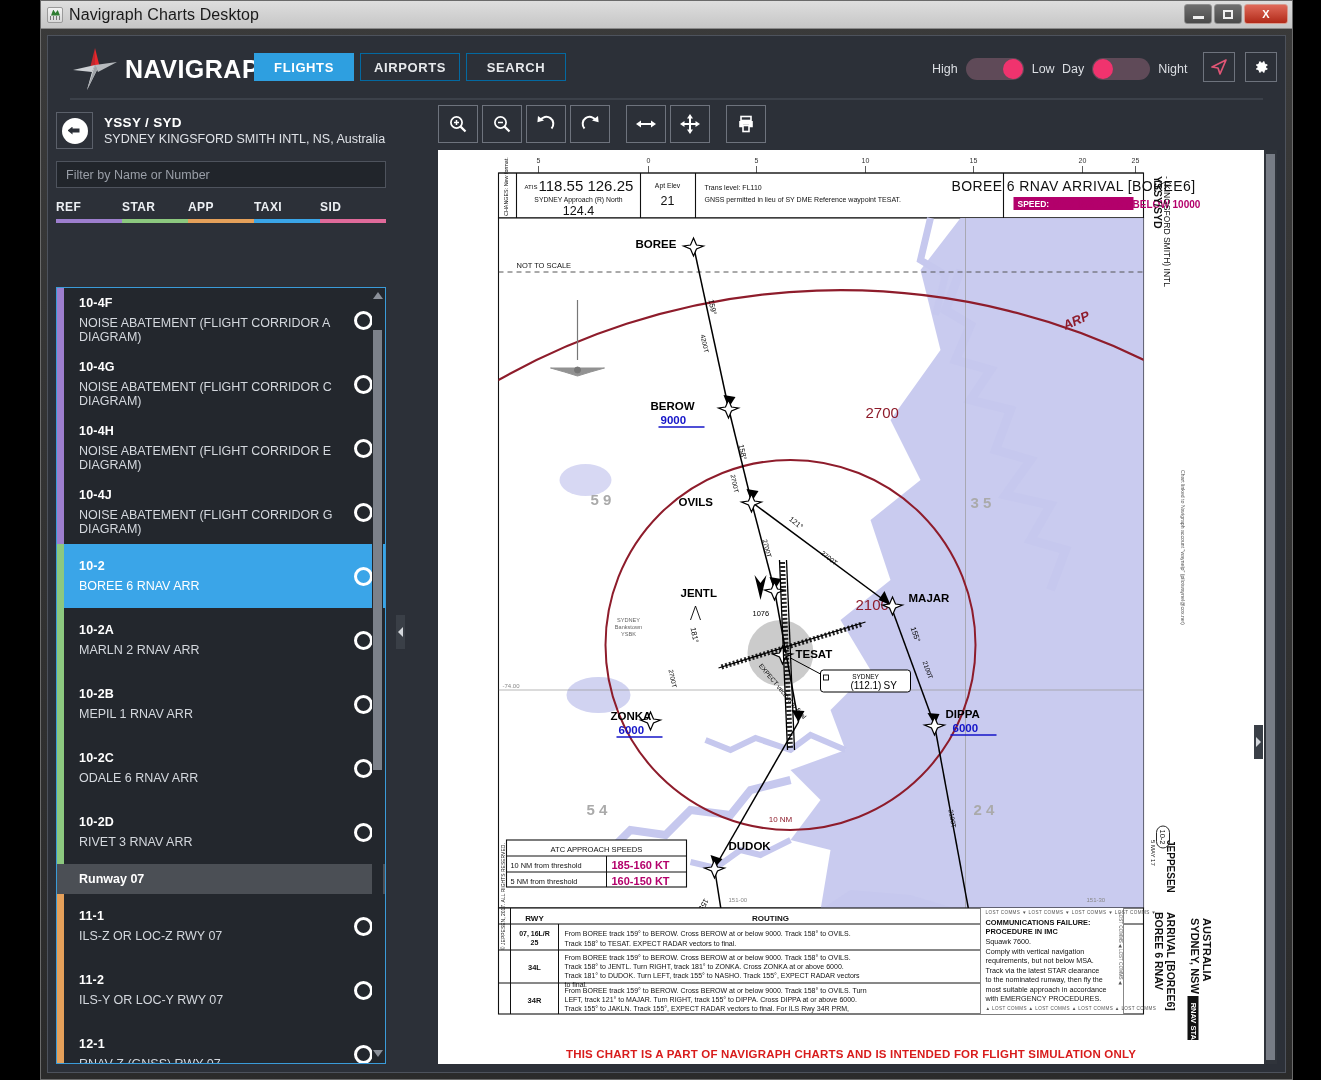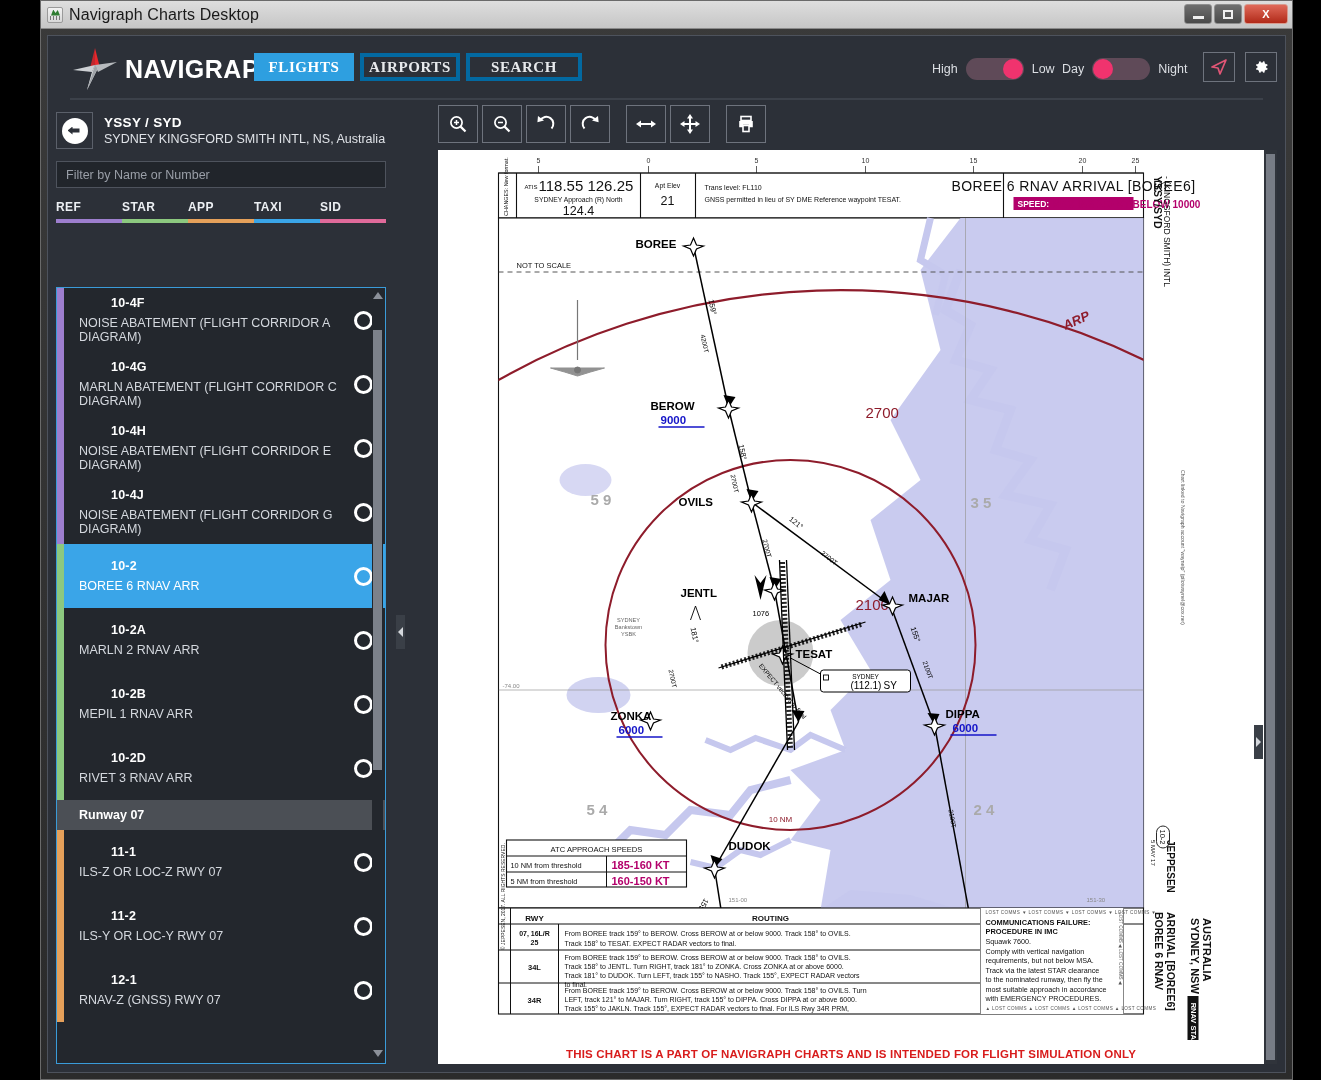--- a/index.html
+++ b/index.html
@@ -56,27 +56,27 @@
   }
 
   
   #apphead { height: 64px; position: relative; background: #2c3038; }
   #logo-wrap { position: absolute; left: 25px; top: 12px; display: flex; align-items: center; gap: 8px; }
   #logo-star { width: 44px; height: 42px; position: relative; }
   #logo-text { color: #fff; font-size: 25px; font-weight: bold; letter-spacing: .5px; }
   .navtab {
     position: absolute; top: 17px; height: 28px;
     display: flex; align-items: center; justify-content: center;
-    font-size: 15px; font-weight: bold; letter-spacing: .6px;
-    color: #e7e9ec; border: 4px solid #0369a1; background: transparent; font-family: Liberation Serif, serif;
+    font-size: 13px; font-weight: bold; letter-spacing: .6px;
+    color: #e7e9ec; border: 1px solid #0369a1; background: transparent;
   }
   .navtab.active { background: #2e9fe0; border-color: #2e9fe0; color: #fff; }
   #tab-flights { left: 206px; width: 100px; }
   #tab-airports { left: 312px; width: 100px; }
-  #tab-search { left: 418px; width: 116px; text-align: center; }
+  #tab-search { left: 418px; width: 100px; text-align: center; }
 
   .toggle-group { position: absolute; top: 22px; display: flex; align-items: center; gap: 8px; }
   .toggle-group .lbl { color: #dcdfe4; font-size: 12.5px; }
   .switch { width: 58px; height: 22px; border-radius: 11px; background: #5f4a58; position: relative; }
   .switch .knob { position: absolute; top: 1px; width: 20px; height: 20px; border-radius: 50%; background: #f0336e; }
   .switch.on .knob { right: 1px; }
   .switch.off .knob { left: 1px; }
   #tg-alt { left: 884px; }
   #tg-day { left: 1014px; }
 
@@ -120,21 +120,21 @@
 
   #list-frame {
     position: absolute; left: 8px; top: 187px; width: 330px; bottom: 8px;
     border: 1px solid #3a9bd9; background: #23272d; overflow: hidden;
   }
   #list-scroll { position: absolute; inset: 0; overflow: hidden; }
   .chart-row { position: relative; display: flex; align-items: center;
                min-height: 64px; padding: 6px 12px 6px 22px; background: #23272d; }
   .chart-row .stripe { position: absolute; left: 0; top: 0; bottom: 0; width: 7px; }
   .chart-row .txt { flex: 1; }
-  .chart-row .cnum { color: #fff; font-size: 12.5px; font-weight: bold; letter-spacing: .2px; margin-left: 32px; }
+  .chart-row .cnum { color: #fff; font-size: 12.5px; font-weight: bold; letter-spacing: .2px; }
   .chart-row .cname { color: #d4d8de; font-size: 12.5px; margin-top: 6px; line-height: 14px; }
   .chart-row.sel { background: #3aa5e8; }
   .chart-row.sel .cname { color: #fff; }
   .chart-row .ring { width: 19px; height: 19px; border-radius: 50%;
                      border: 3px solid #fff; margin-left: 10px; flex: none; }
   .group-row { background: #4b4f55; padding: 8px 4px 8px 22px; position: relative; min-height: 30px;
                display: flex; align-items: center; }
   .group-row .gname { color: #fff; font-size: 12.5px; font-weight: bold; }
 
   #list-sb { position: absolute; right: 2px; top: 2px; bottom: 2px; width: 11px; background: #23272d; }
@@ -290,21 +290,21 @@
                 <div class="txt">
                   <div class="cnum">10-4F</div>
                   <div class="cname">NOISE ABATEMENT (FLIGHT CORRIDOR A DIAGRAM)</div>
                 </div>
                 <span class="ring"></span>
               </div>
               <div class="chart-row">
                 <span class="stripe" style="background: rgb(157, 126, 206);"></span>
                 <div class="txt">
                   <div class="cnum">10-4G</div>
-                  <div class="cname">MARLN ABATEMENT (FLIGHT CORRIDOR C DIAGRAM)</div>
+                  <div class="cname">NOISE ABATEMENT (FLIGHT CORRIDOR C DIAGRAM)</div>
                 </div>
                 <span class="ring"></span>
               </div>
               <div class="chart-row">
                 <span class="stripe" style="background: rgb(157, 126, 206);"></span>
                 <div class="txt">
                   <div class="cnum">10-4H</div>
                   <div class="cname">NOISE ABATEMENT (FLIGHT CORRIDOR E DIAGRAM)</div>
                 </div>
                 <span class="ring"></span>
@@ -331,20 +331,28 @@
                   <div class="cnum">10-2A</div>
                   <div class="cname">MARLN 2 RNAV ARR</div>
                 </div>
                 <span class="ring"></span>
               </div>
               <div class="chart-row">
                 <span class="stripe" style="background: rgb(140, 200, 127);"></span>
                 <div class="txt">
                   <div class="cnum">10-2B</div>
                   <div class="cname">MEPIL 1 RNAV ARR</div>
+                </div>
+                <span class="ring"></span>
+              </div>
+              <div class="chart-row">
+                <span class="stripe" style="background: rgb(140, 200, 127);"></span>
+                <div class="txt">
+                  <div class="cnum">10-2C</div>
+                  <div class="cname">ODALE 6 RNAV ARR</div>
                 </div>
                 <span class="ring"></span>
               </div>
               <div class="chart-row">
                 <span class="stripe" style="background: rgb(140, 200, 127);"></span>
                 <div class="txt">
                   <div class="cnum">10-2D</div>
                   <div class="cname">RIVET 3 RNAV ARR</div>
                 </div>
                 <span class="ring"></span>

